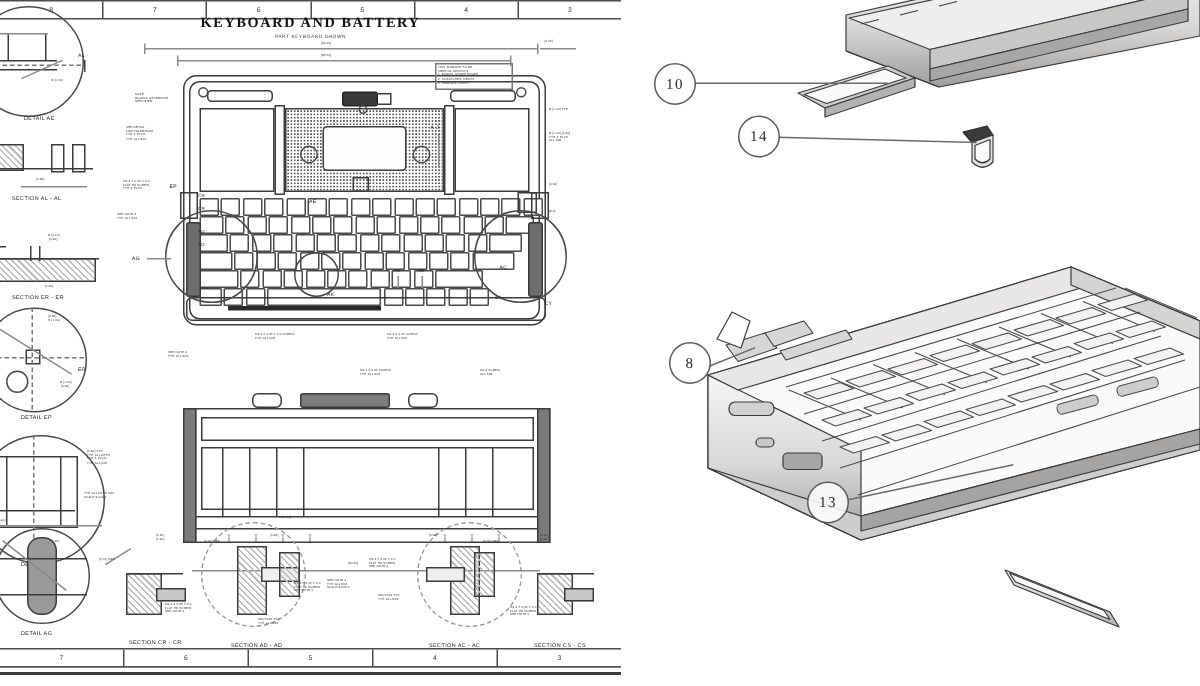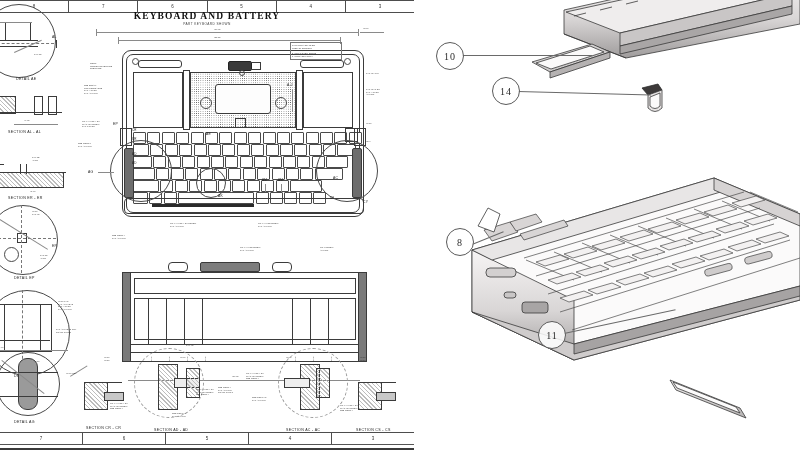--- a/index.html
+++ b/index.html
@@ -586,17 +586,17 @@
     <div class="callout" style="left:22px;top:42px;">
       <span>10</span>
     </div>
     <div class="callout" style="left:78px;top:77px;">
       <span>14</span>
     </div>
     <div class="callout" style="left:32px;top:228px;">
       <span>8</span>
     </div>
     <div class="callout" style="left:124px;top:321px;">
-      <span>11</span>
+      <span>13</span>
     </div>
   </div>
 
 </div>
 
 </body></html>

